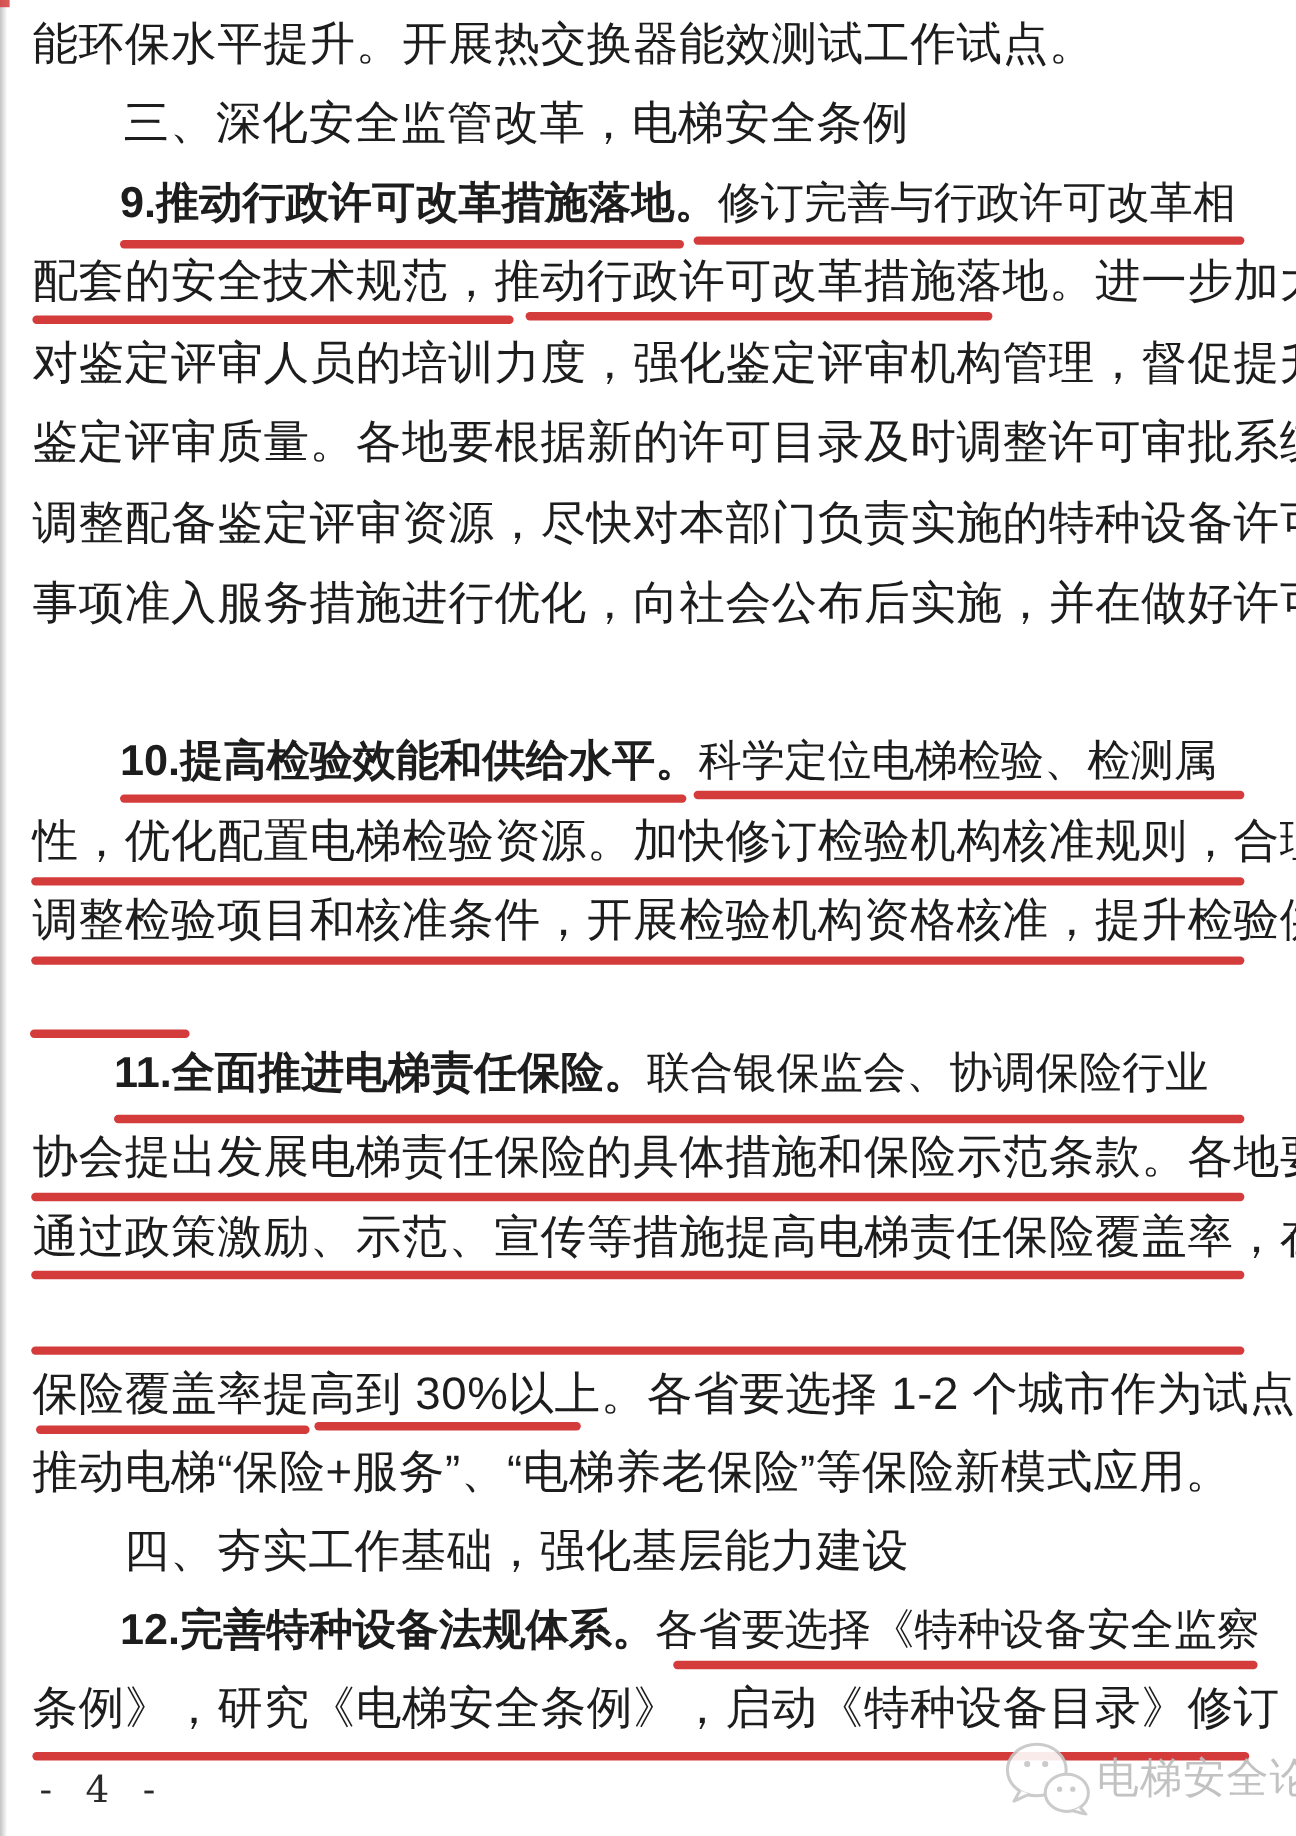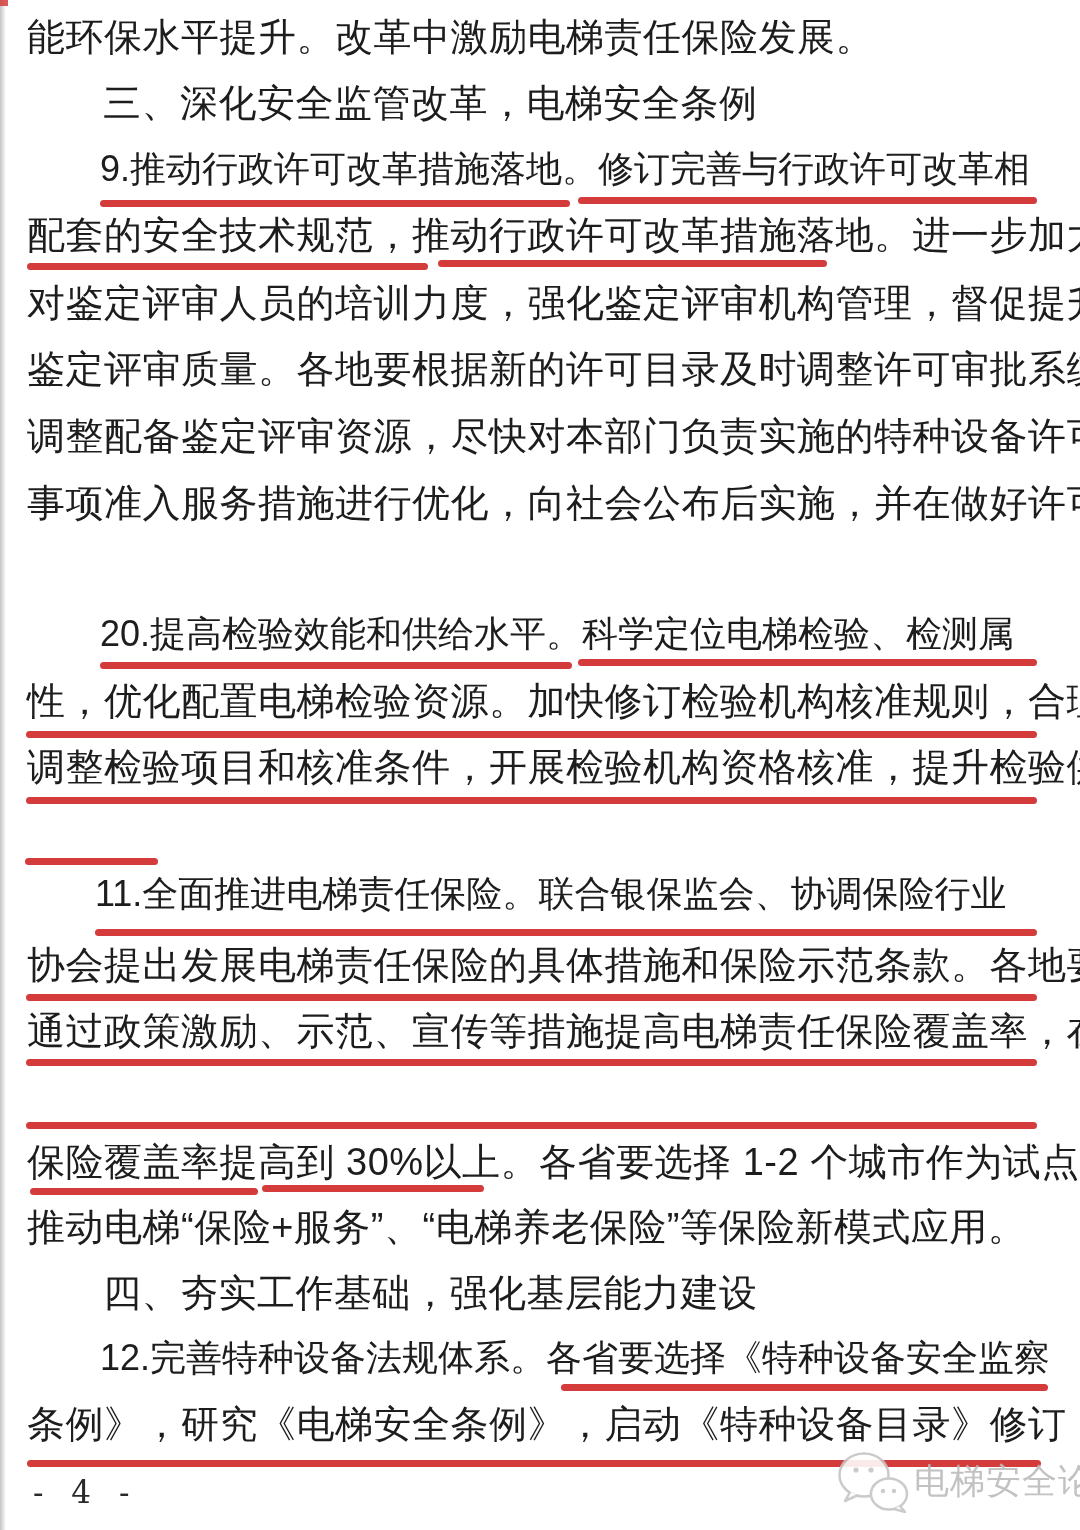--- a/index.html
+++ b/index.html
@@ -20,21 +20,21 @@
     position:absolute;left:0;top:0;width:8px;height:6px;
     background:var(--red,#d43c3c);opacity:.85;
   }
   .line{
     position:absolute;
     height:48px;line-height:48px;
     font-size:38px;letter-spacing:.5px;
     white-space:nowrap;
     color:var(--ink,#1d1d1d);
   }
-  .line .b{font-weight:400;}
+  .line .b{font-weight:700;}
   .hline{font-size:36px;letter-spacing:0;}
   .ul{
     position:absolute;height:7px;border-radius:4px;
     background:var(--red,#d43c3c);
   }
   .pagenum{
     position:absolute;left:33px;top:1474px;
     font-family:"DejaVu Serif","Liberation Serif",serif;
     font-size:31px;letter-spacing:9px;color:#2a2a2a;
     white-space:nowrap;
@@ -49,29 +49,29 @@
   .watermark svg{display:block;}
 </style>
 </head>
 <body>
 
 <div class="page">
 
   <div class="edge-shadow"></div>
   <div class="corner-mark"></div>
 
-  <div class="line" style="left:27px;top:13px"><span>能环保水平提升。改革中激励电梯责任保险发展。</span></div>
+  <div class="line" style="left:27px;top:13px"><span>能环保水平提升。开展热交换器能效测试工作试点。</span></div>
   <div class="line" style="left:103px;top:79px"><span>三、深化安全监管改革，电梯安全条例</span></div>
   <div class="line hline" style="left:100px;top:145px"><span class="b">9.推动行政许可改革措施落地。</span><span>修订完善与行政许可改革相</span></div>
   <div class="line" style="left:27px;top:211px"><span>配套的安全技术规范，推动行政许可改革措施落地。进一步加大</span></div>
   <div class="line" style="left:27px;top:279px"><span>对鉴定评审人员的培训力度，强化鉴定评审机构管理，督促提升</span></div>
   <div class="line" style="left:27px;top:345px"><span>鉴定评审质量。各地要根据新的许可目录及时调整许可审批系统，</span></div>
   <div class="line" style="left:27px;top:412px"><span>调整配备鉴定评审资源，尽快对本部门负责实施的特种设备许可</span></div>
   <div class="line" style="left:27px;top:479px"><span>事项准入服务措施进行优化，向社会公布后实施，并在做好许可</span></div>
-  <div class="line hline" style="left:100px;top:610px"><span class="b">20.提高检验效能和供给水平。</span><span>科学定位电梯检验、检测属</span></div>
+  <div class="line hline" style="left:100px;top:610px"><span class="b">10.提高检验效能和供给水平。</span><span>科学定位电梯检验、检测属</span></div>
   <div class="line" style="left:27px;top:677px"><span>性，优化配置电梯检验资源。加快修订检验机构核准规则，合理</span></div>
   <div class="line" style="left:27px;top:743px"><span>调整检验项目和核准条件，开展检验机构资格核准，提升检验供</span></div>
   <div class="line hline" style="left:95px;top:870px"><span class="b">11.全面推进电梯责任保险。</span><span>联合银保监会、协调保险行业</span></div>
   <div class="line" style="left:27px;top:941px"><span>协会提出发展电梯责任保险的具体措施和保险示范条款。各地要</span></div>
   <div class="line" style="left:27px;top:1007px"><span>通过政策激励、示范、宣传等措施提高电梯责任保险覆盖率，在</span></div>
   <div class="line" style="left:27px;top:1138px"><span>保险覆盖率提高到 30%以上。各省要选择 1-2 个城市作为试点，</span></div>
   <div class="line" style="left:27px;top:1203px"><span>推动电梯“保险+服务”、“电梯养老保险”等保险新模式应用。</span></div>
   <div class="line" style="left:103px;top:1269px"><span>四、夯实工作基础，强化基层能力建设</span></div>
   <div class="line hline" style="left:100px;top:1334px"><span class="b">12.完善特种设备法规体系。</span><span>各省要选择《特种设备安全监察</span></div>
   <div class="line" style="left:27px;top:1400px"><span>条例》，研究《电梯安全条例》，启动《特种设备目录》修订，加</span></div>

